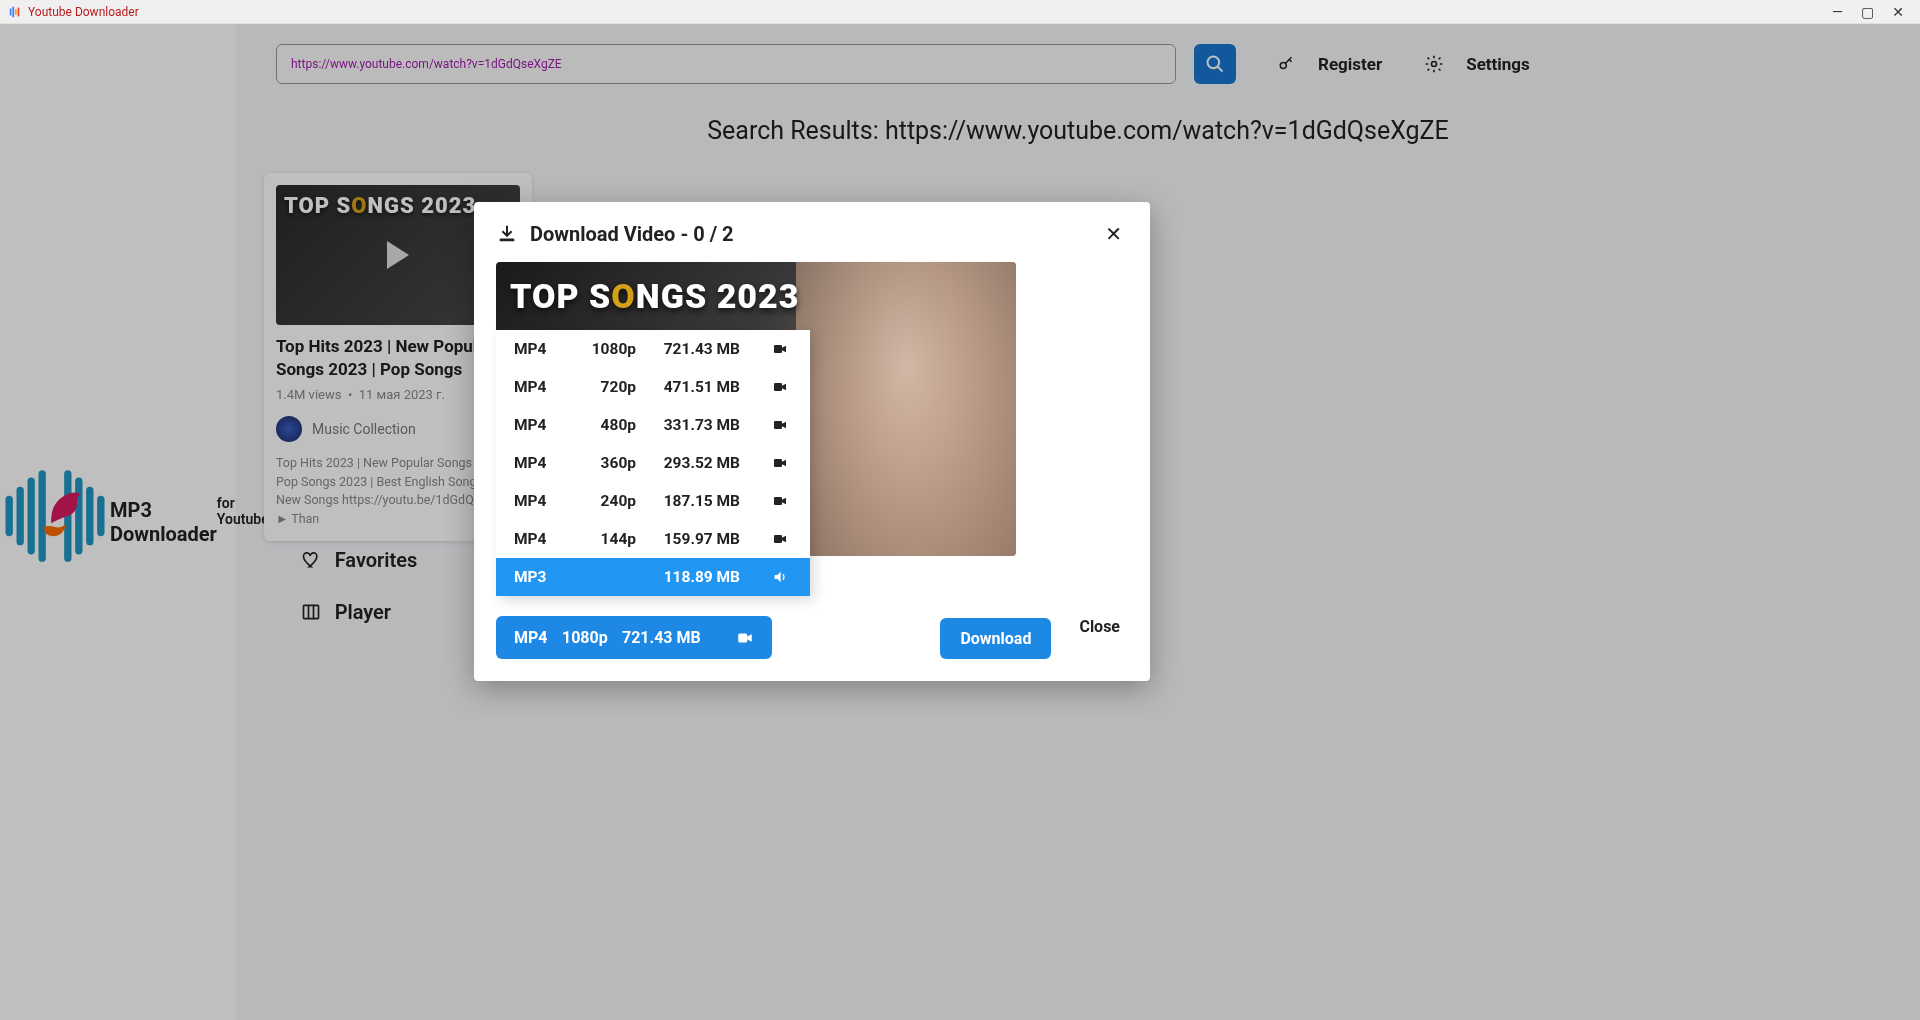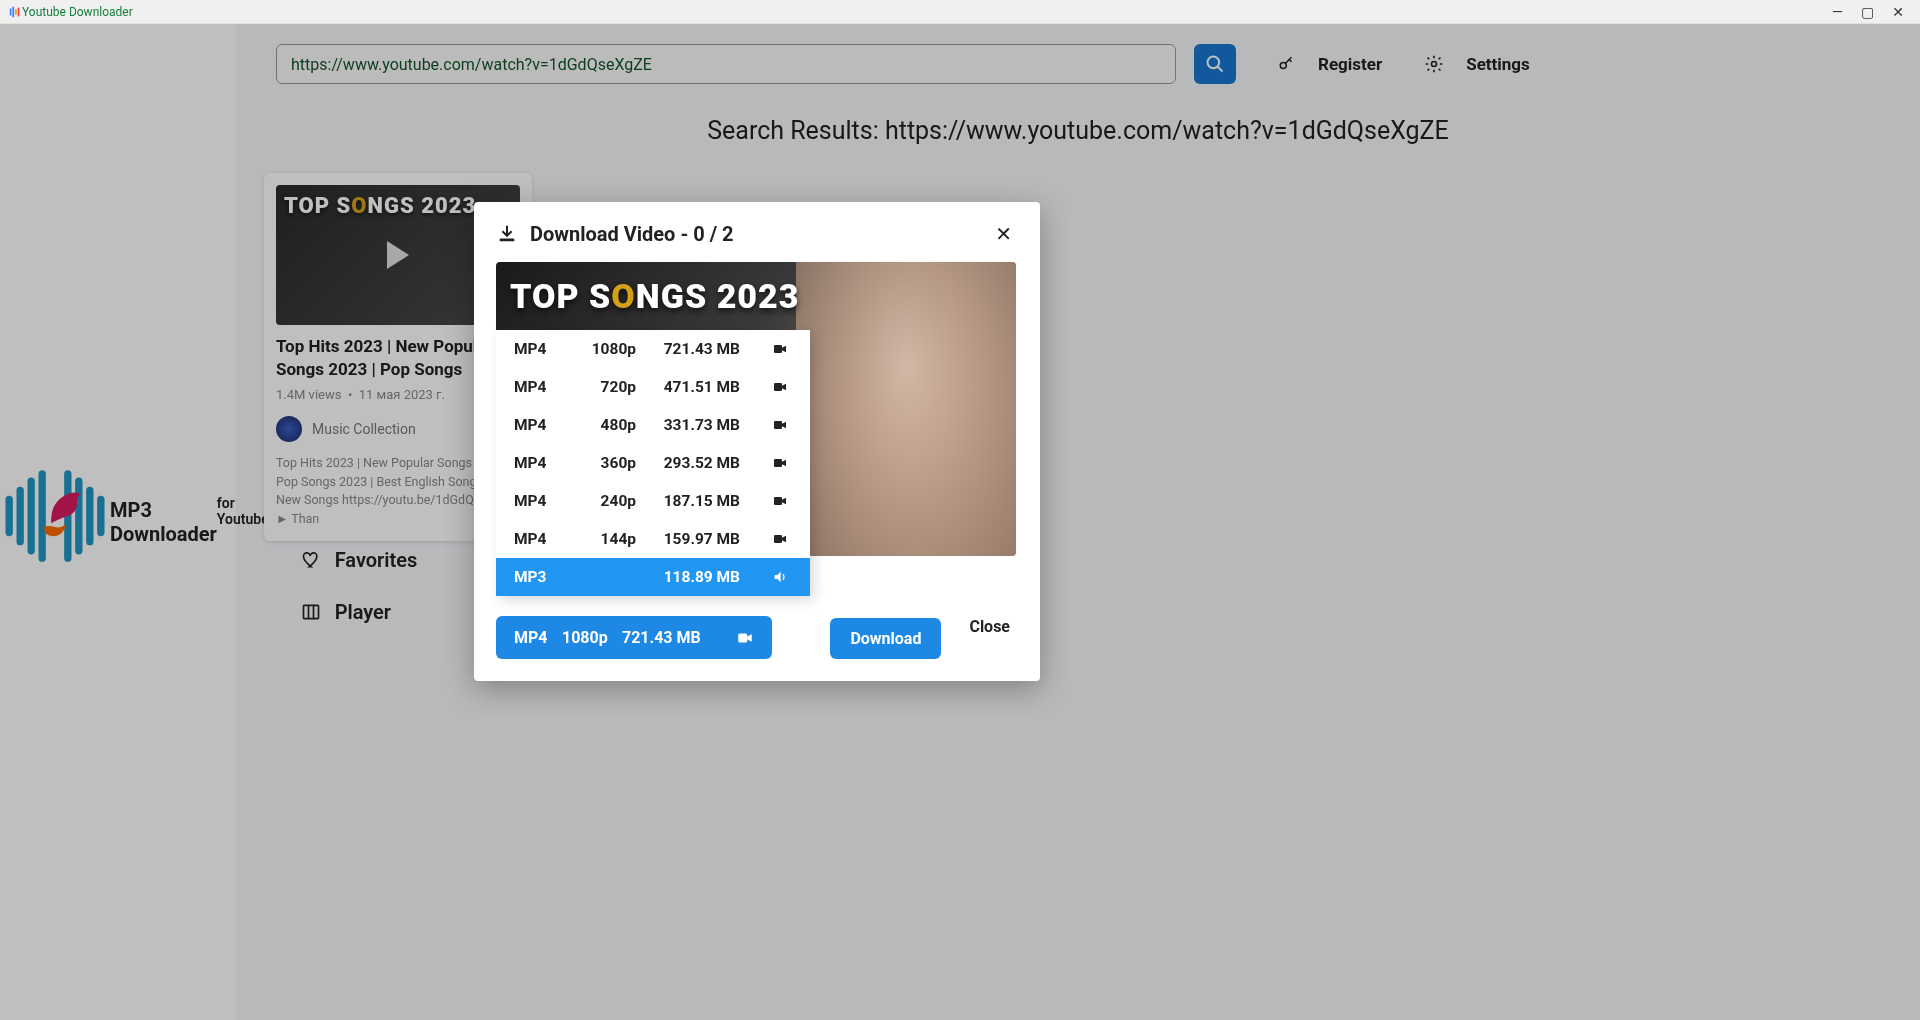--- a/index.html
+++ b/index.html
@@ -1,40 +1,40 @@
 <!DOCTYPE html>
 <html><head>
 <meta charset="utf-8">
 <style>
 * { margin: 0; padding: 0; box-sizing: border-box; font-family: -apple-system, BlinkMacSystemFont, "Segoe UI", Roboto, Arial, sans-serif; }
 body { background: #f5f7fa; width: 1920px; height: 1020px; overflow: hidden; }
 
 
 .titlebar { height: 24px; background: #f0f0f0; display: flex; align-items: center; padding: 0 8px; border-bottom: 1px solid #e0e0e0; justify-content: space-between; }
-.titlebar-left { display: flex; font-size: 12px; color: #15803d; }
+.titlebar-left { display: flex; gap: 6px; font-size: 12px; color: #b91c1c; }
 .titlebar-icon { width: 14px; height: 14px; }
 .titlebar-controls { display: flex; gap: 18px; padding-right: 8px; }
 .titlebar-controls span { cursor: pointer; color: #333; font-size: 14px; line-height: 1; }
 
 .app { display: flex; height: calc(100% - 24px); position: relative; }
 
 
 .sidebar { width: 236px; background: #fff; padding: 12px 0; display: flex; flex-direction: row; align-items: center; }
 .logo { width: 120px; height: 120px; display: flex; align-items: center; justify-content: center; margin-bottom: 12px; }
 .logo svg { width: 110px; height: 110px; }
 .brand-title { font-size: 20px; font-weight: 700; color: #222; }
 .brand-sub { font-size: 14px; font-weight: 600; color: #222; margin-top: 6px; margin-bottom: 28px; }
 .nav { width: 100%; }
 .nav-item { display: flex; align-items: center; gap: 14px; padding: 14px 32px; font-size: 20px; font-weight: 600; color: #222; cursor: pointer; }
 .nav-icon { width: 20px; height: 20px; display: flex; align-items: center; justify-content: center; }
 
 
 .main { flex: 1; display: flex; flex-direction: column; position: relative; }
 .topbar { display: flex; align-items: center; gap: 18px; padding: 20px 40px 20px 40px; }
-.search-input { flex: 0 0 900px; max-width: 900px; height: 40px; border: 1.5px solid #999; border-radius: 6px; padding: 0 14px; font-size: 16px; color: #14532d; background: #fafafa; }
+.search-input { flex: 0 0 900px; max-width: 900px; height: 40px; border: 1.5px solid #999; border-radius: 6px; padding: 0 14px; font-size: 12px; color: #a21caf; background: #fafafa; }
 .search-btn { width: 42px; height: 40px; background: #1976d2; border-radius: 6px; display: flex; align-items: center; justify-content: center; cursor: pointer; }
 .topbar-link { display: flex; align-items: center; gap: 22px; font-size: 17px; font-weight: 700; color: #222; cursor: pointer; margin-left: 24px; }
 
 .content { flex: 1; overflow-y: auto; padding: 0 20px 20px 20px; position: relative; }
 .content::-webkit-scrollbar { width: 8px; }
 .content::-webkit-scrollbar-thumb { background: #1976d2; border-radius: 4px; }
 .content::-webkit-scrollbar-track { background: #e8e8e8; }
 
 .results-heading { font-size: 25px; font-weight: 400; color: #222; text-align: center; margin: 12px 0 28px 0; }
 
@@ -47,21 +47,21 @@
 .result-meta { font-size: 13px; color: #888; margin-top: 6px; }
 .result-channel { display: flex; align-items: center; gap: 10px; margin-top: 14px; }
 .channel-avatar { width: 26px; height: 26px; border-radius: 50%; background: radial-gradient(circle,#3a5fcc,#1a2a5a); }
 .channel-name { font-size: 14px; color: #777; }
 .result-desc { font-size: 12.5px; color: #888; margin-top: 12px; line-height: 1.5; word-break: break-word; }
 
 
 .dim { position: absolute; inset: 0; background: rgba(0,0,0,0.25); z-index: 5; }
 
 
-.modal { position: absolute; left: 474px; top: 178px; width: 566px; background: #fff; border-radius: 4px; box-shadow: 0 8px 30px rgba(0,0,0,0.3); z-index: 10; padding: 18px 22px 22px 22px; }
+.modal { position: absolute; left: 474px; top: 178px; width: 676px; background: #fff; border-radius: 4px; box-shadow: 0 8px 30px rgba(0,0,0,0.3); z-index: 10; padding: 18px 22px 22px 22px; }
 .modal-header { display: flex; align-items: center; justify-content: space-between; margin-bottom: 14px; }
 .modal-title-wrap { display: flex; align-items: center; gap: 12px; }
 .modal-title { font-size: 20px; font-weight: 700; color: #222; }
 .modal-close { font-size: 20px; color: #222; cursor: pointer; padding: 2px 6px; }
 .modal-thumb { width: 520px; height: 294px; background: linear-gradient(135deg,#1a1a1a 0%, #3a3a3a 40%, #d4a890 100%); border-radius: 4px; position: relative; overflow: hidden; }
 .modal-thumb-text { position: absolute; top: 14px; left: 14px; color: #fff; font-weight: 900; font-size: 34px; letter-spacing: 1px; text-shadow: 0 3px 6px rgba(0,0,0,0.7); }
 .modal-thumb-text .acc { color: #d4a017; }
 .modal-thumb-face { position: absolute; right: 0; top: 0; width: 220px; height: 100%; background: radial-gradient(ellipse at 50% 35%, #e8cdb8 0%, #c9a892 40%, #8a7060 100%); opacity: 0.8; }
 .modal-caption { font-size: 17px; font-weight: 700; color: #222; margin-top: 16px; white-space: nowrap; overflow: hidden; text-overflow: ellipsis; }
 

